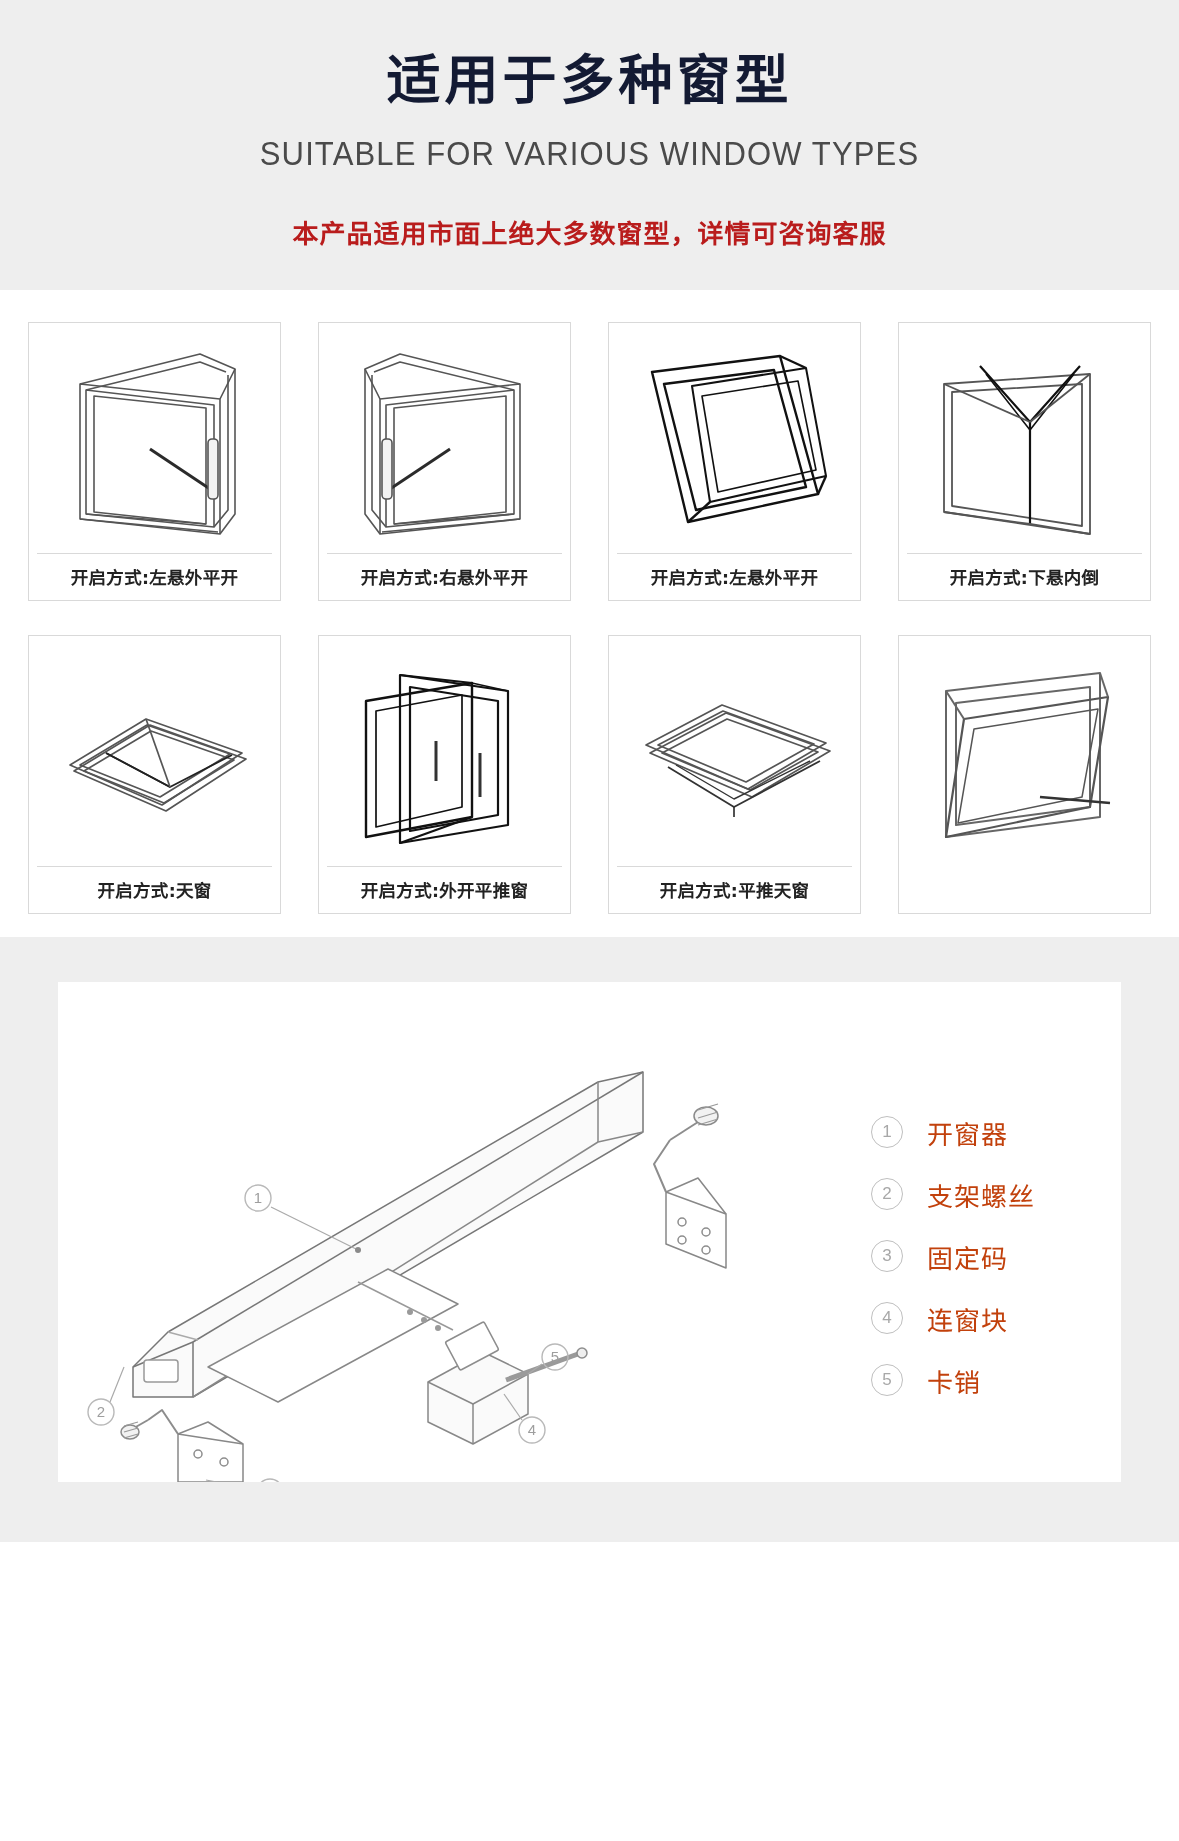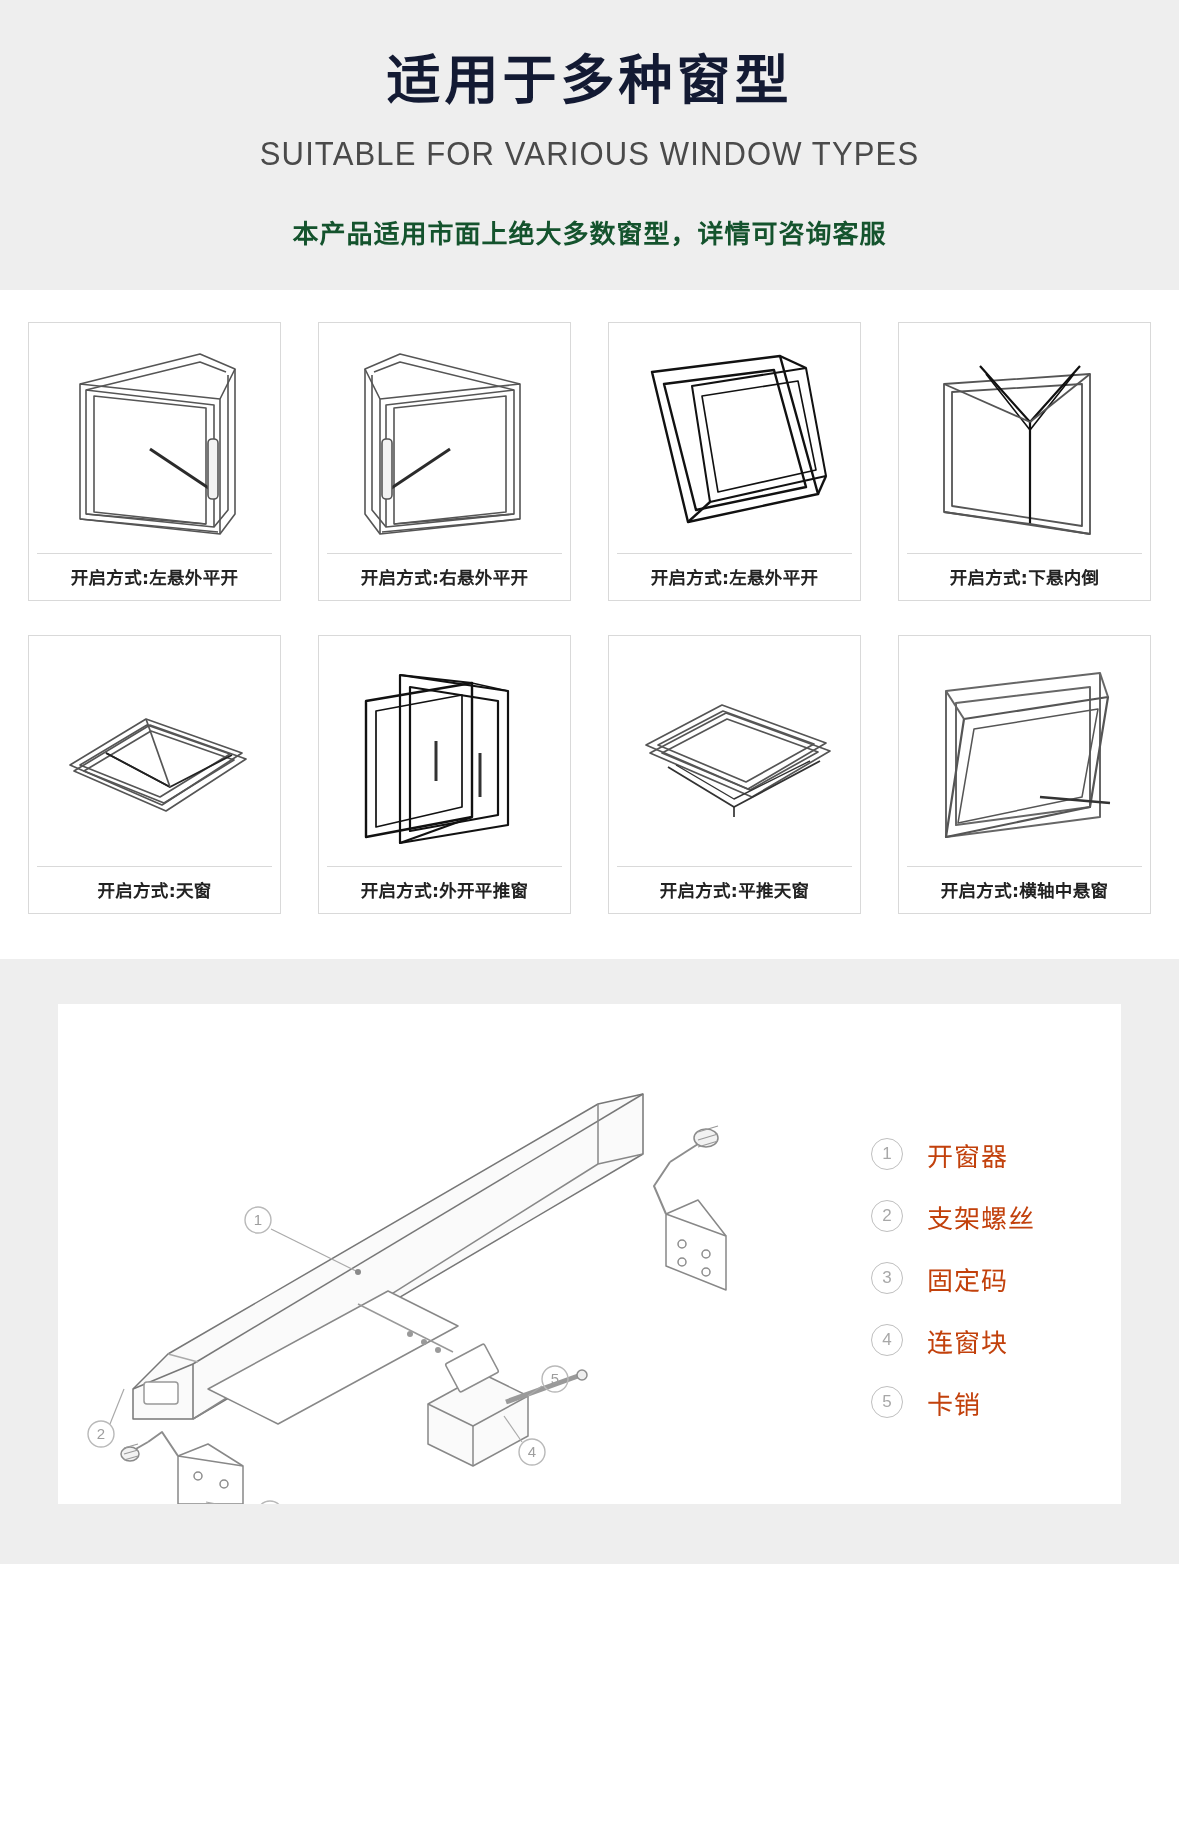--- a/index.html
+++ b/index.html
@@ -33,29 +33,29 @@
     letter-spacing:1.2px;
     color:#4a4a4a;
     font-weight:400;
     font-family:"Liberation Sans",sans-serif;
     transform:scaleX(0.94);
   }
   .header .sub-cn{
     margin-top:40px;
     font-size:26px;
     font-weight:bold;
-    color:#14532d;
+    color:#b91c1c;
     letter-spacing:1px;
     font-family:"DejaVu Sans","Liberation Sans",sans-serif;
   }
 
   
   .types{
     background:#ffffff;
-    padding:32px 28px 42px 28px;
+    padding:32px 28px 20px 28px;
   }
   .row{
     display:flex;
     justify-content:space-between;
     margin-bottom:34px;
   }
   .row:last-child{margin-bottom:3px;}
   .card{
     width:253px;
     background:#fff;
@@ -295,21 +295,20 @@
               <path d="M26 34 L180 16 L180 160 L26 180 Z"></path>
               <path d="M36 46 L170 30 L170 150 L36 168 Z"></path>
               <path d="M44 62 L188 40 L170 150 L26 180 Z" stroke="#555" stroke-width="2.2"></path>
               <path d="M54 72 L178 52 L162 140 L38 166 Z" stroke="#555" stroke-width="1.5"></path>
               <path d="M26 34 L44 62"></path>
               <path d="M180 16 L188 40"></path>
               <path d="M120 140 L190 146" stroke="#333" stroke-width="2.4"></path>
             </g>
           </svg>
         </div>
-        <div class="cap">开启方式:横轴中悬窗</div>
       </div>
 
     </div>
   </div>
 
   <div class="diagram-section">
     <div class="diagram-box">
 
       <div class="diagram-art">
         <svg width="700" height="500" viewBox="0 0 700 500">

